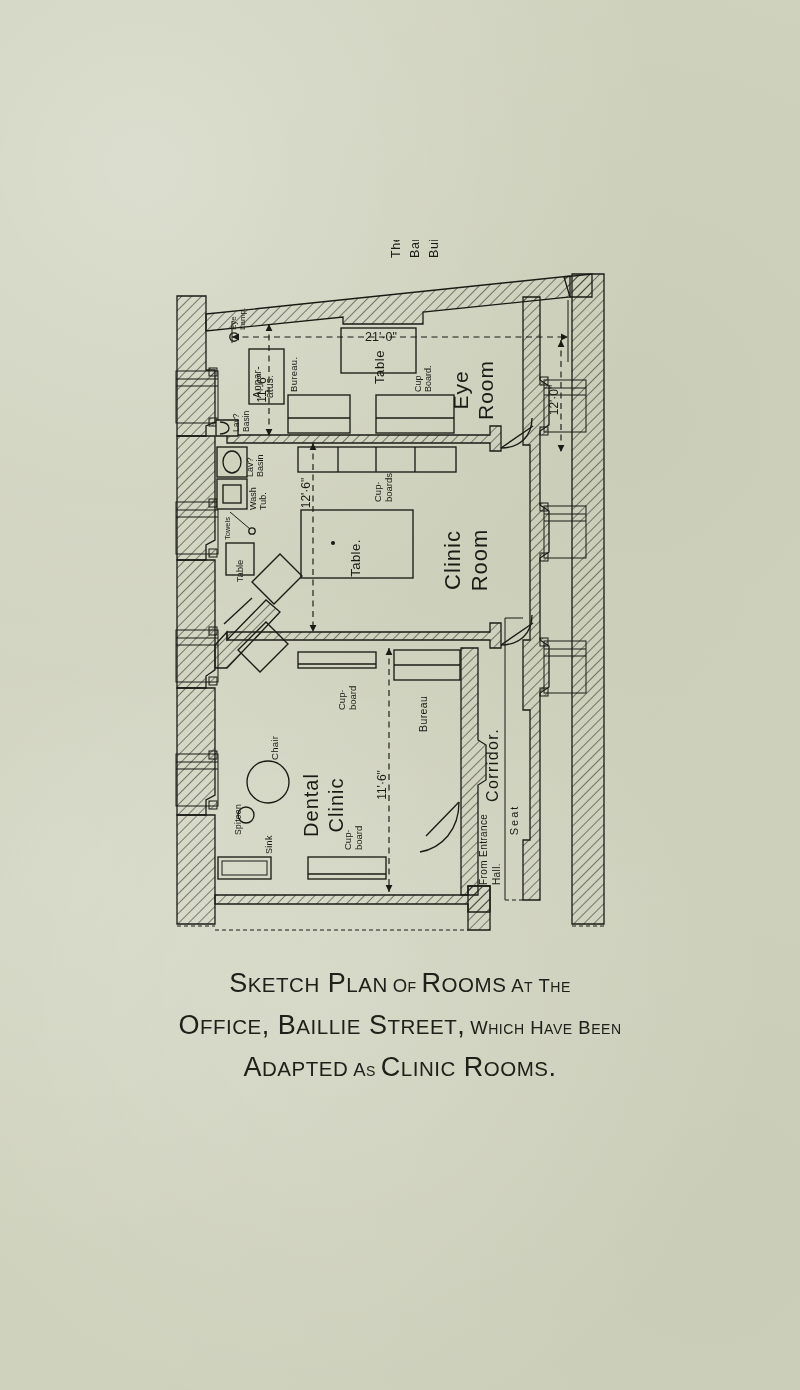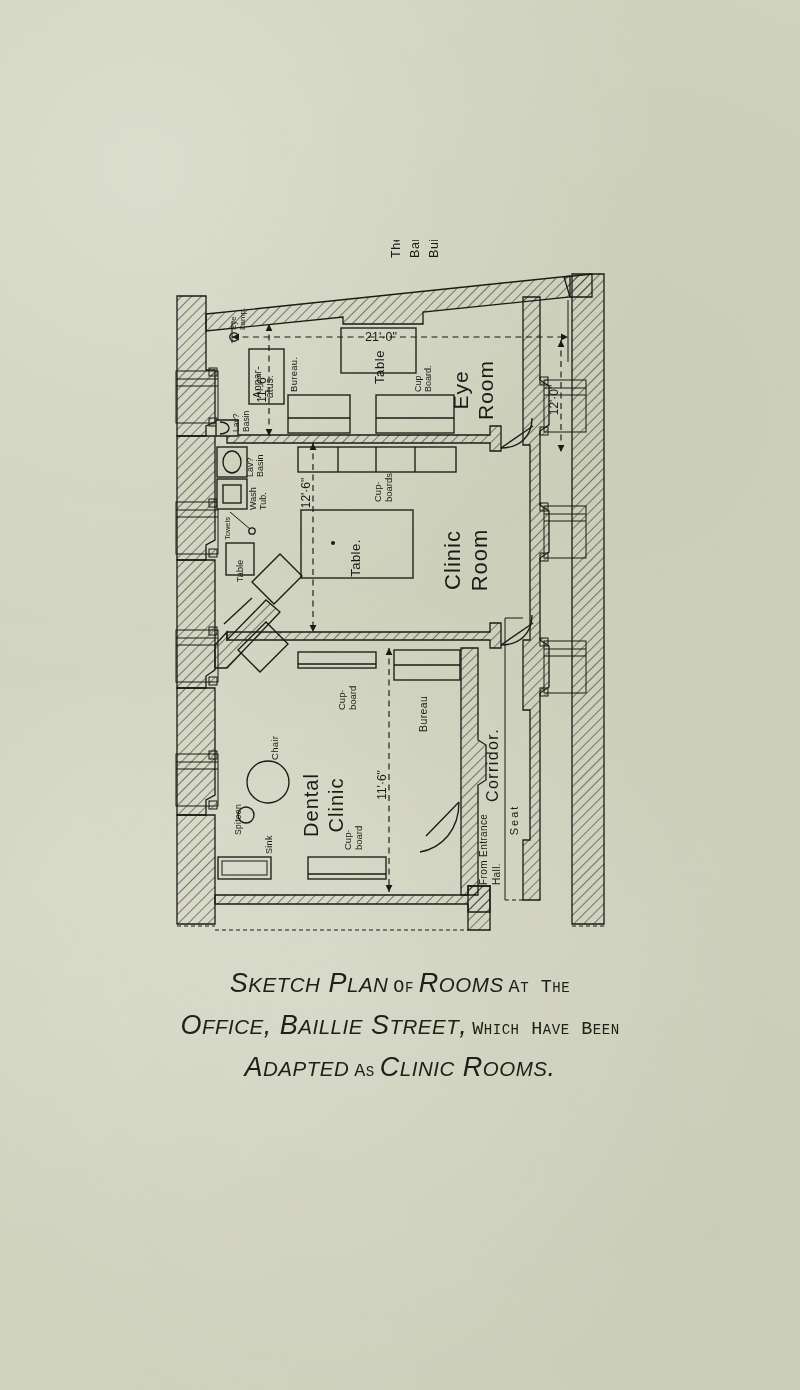--- a/index.html
+++ b/index.html
@@ -51,22 +51,22 @@
     width: 800px;
     text-align: center;
     line-height: 1.56;
   }
   .cap-line {
     display: block;
     font-family: "Liberation Sans", sans-serif;
     color: #20201a;
     letter-spacing: .5px;
   }
-  .sc-big   { font-size: 27px; font-style: italic; }
-  .sc-small { font-size: 18.5px; font-family: Liberation Mono, monospace; }
+  .sc-big   { font-size: 27px; }
+  .sc-small { font-size: 18.5px; }
 
   
   .w { white-space: pre; }
 </style>
 </head>
 <body>
 
 <div id="paper-texture"></div>
 
 <div id="plan-figure">

